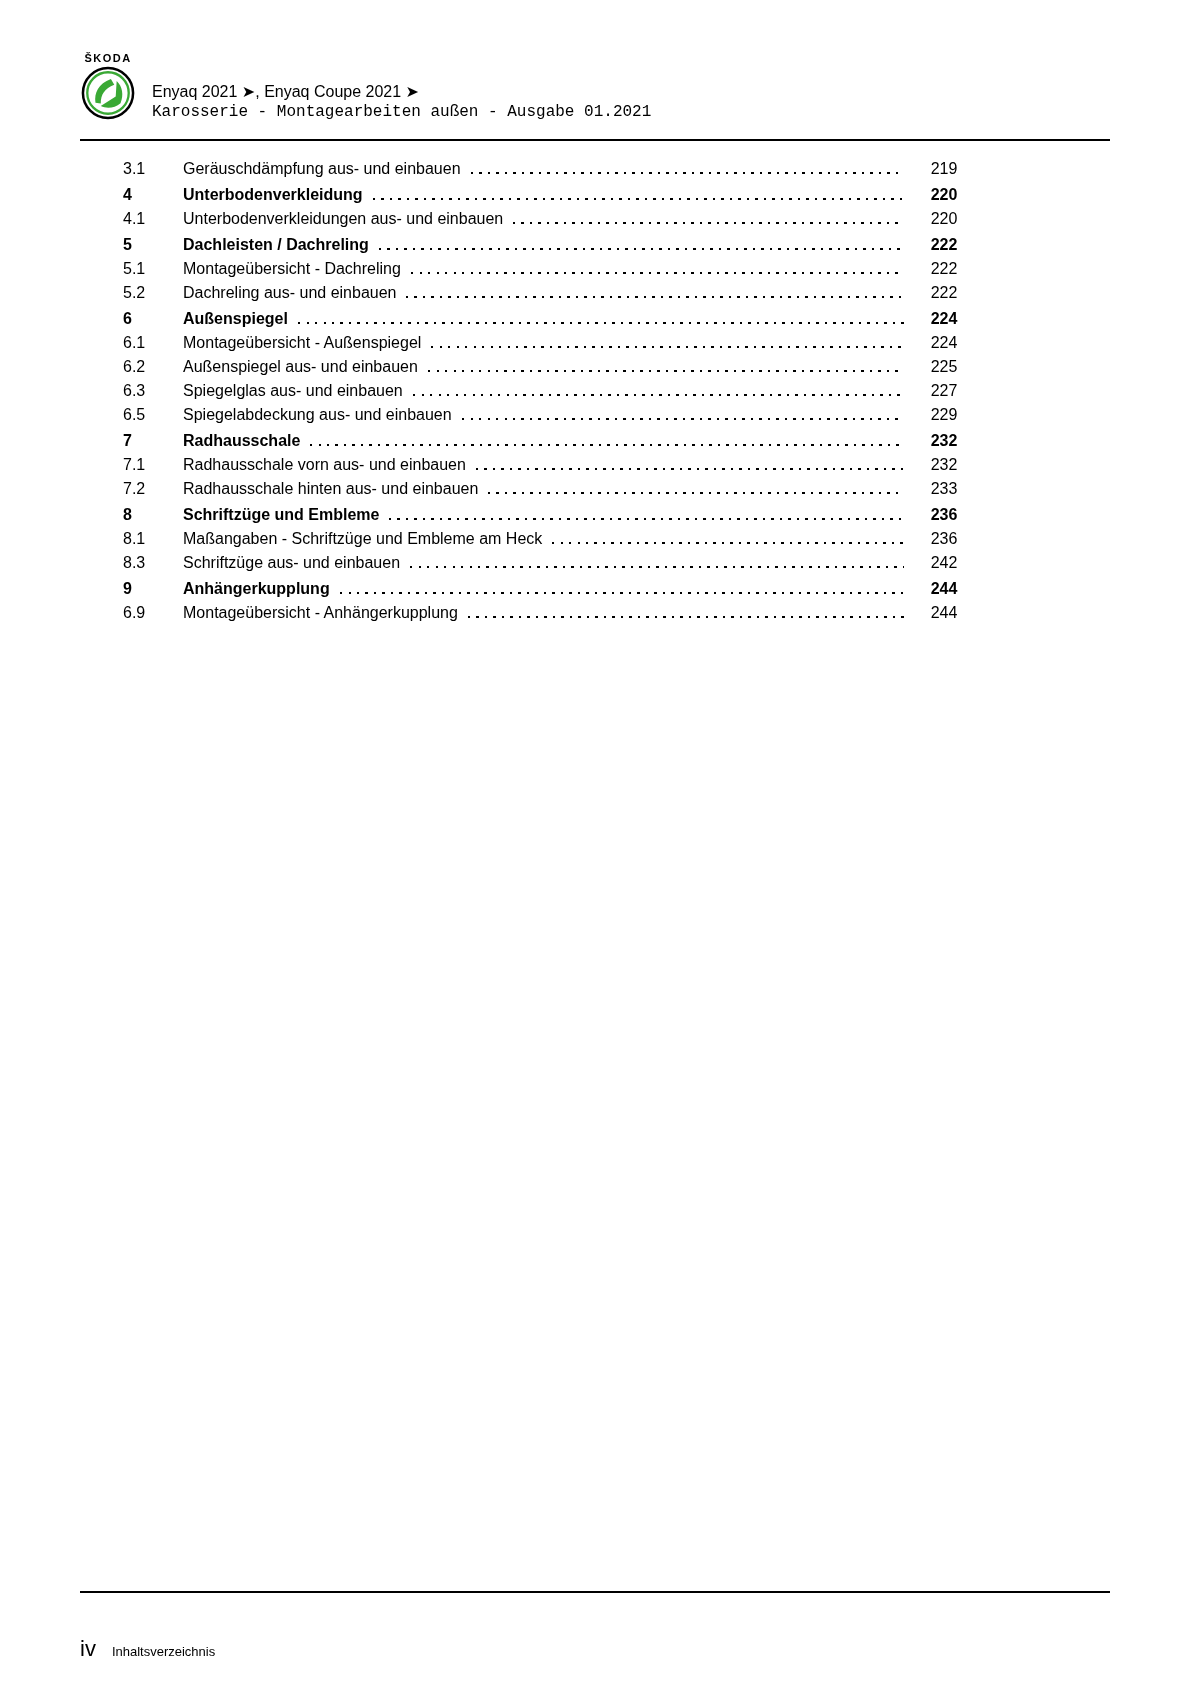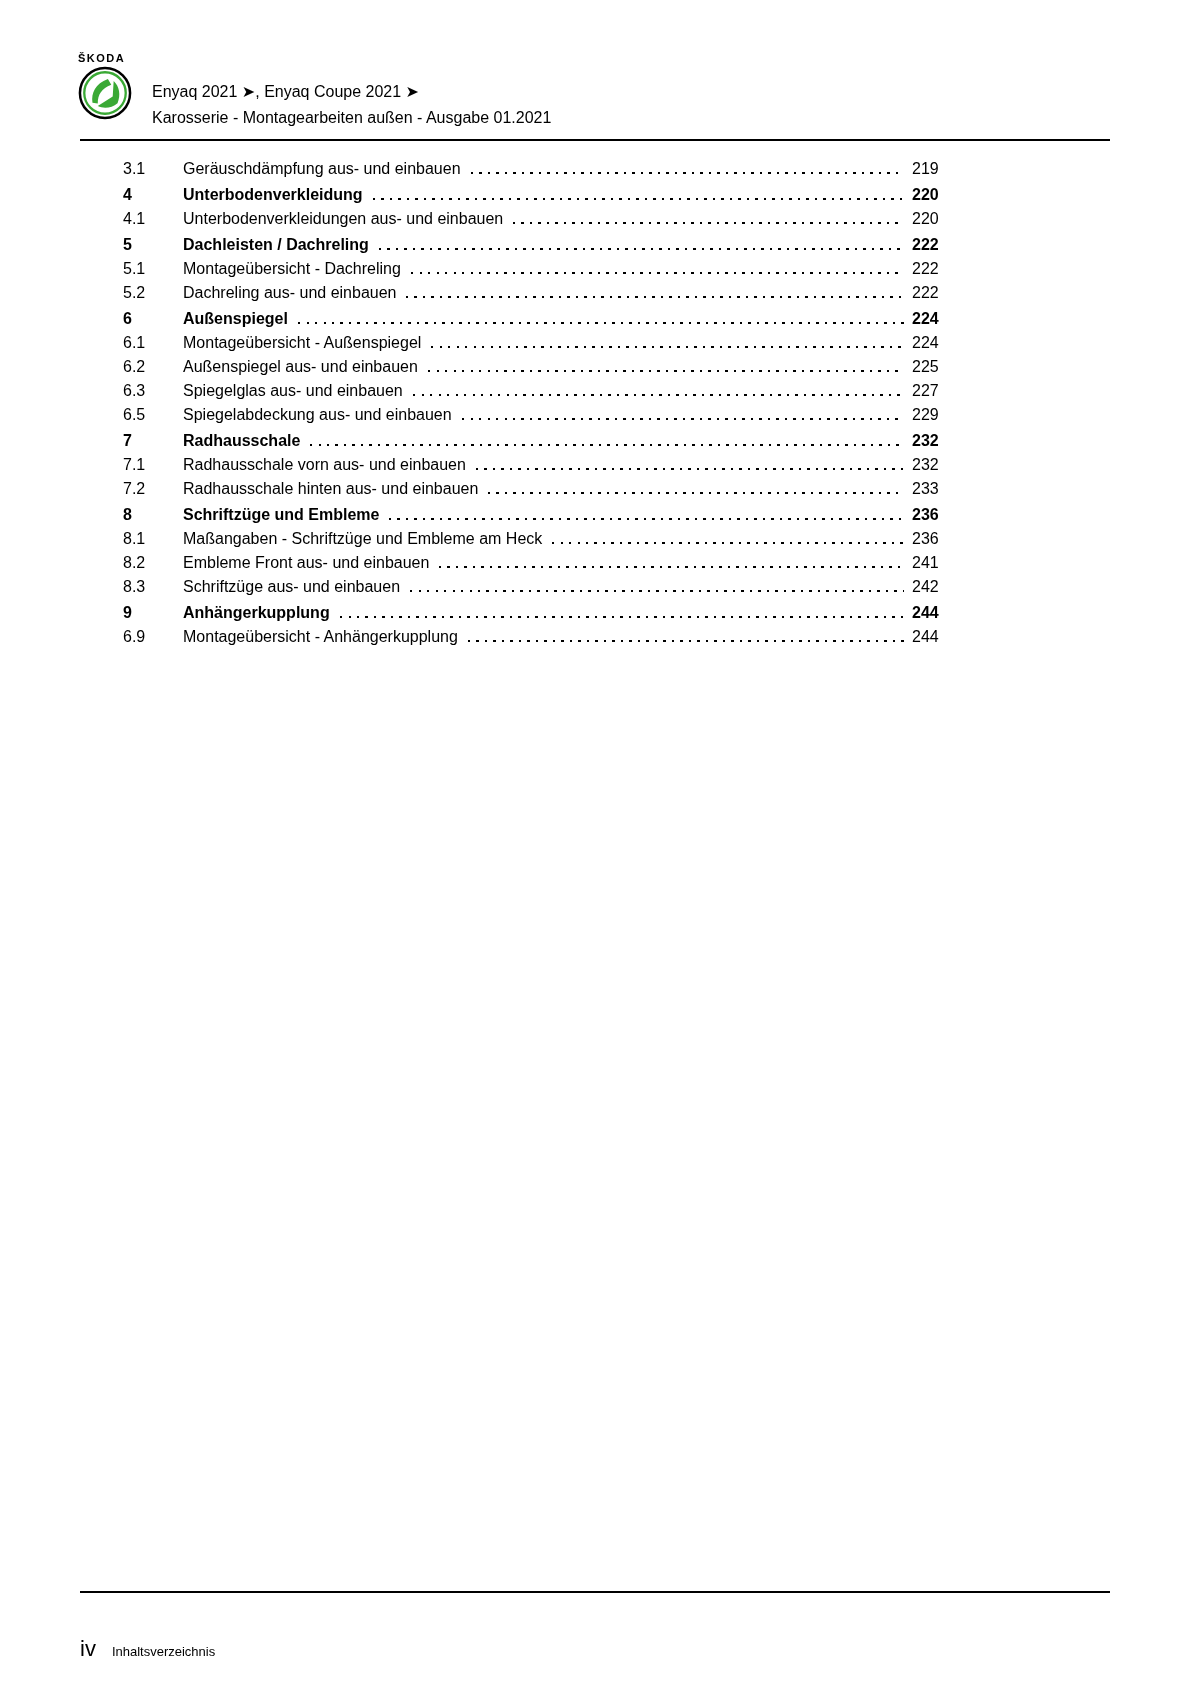--- a/index.html
+++ b/index.html
@@ -14,21 +14,21 @@
     font-family: "Liberation Sans", sans-serif;
     overflow: hidden;
   }
 
   
   .logo-block {
     position: absolute;
     left: 78px;
     top: 52px;
     width: 60px;
-    text-align: left;
+    text-align: center;
   }
   .brand-name {
     font-size: 11px;
     font-weight: bold;
     letter-spacing: 1.5px;
   }
   .logo-svg {
     width: 54px;
     height: 54px;
     margin-top: 2px;
@@ -40,22 +40,23 @@
     top: 82px;
   }
   .header-title {
     font-size: 16px;
     line-height: 20px;
     white-space: nowrap;
   }
   .header-subtitle {
     font-size: 16px;
     line-height: 20px;
-    margin-top: 6px;
+    margin-top: 0;
     white-space: nowrap;
+    font-family: Liberation Mono, monospace;
   }
   .header-rule {
     position: absolute;
     left: 80px;
     top: 139px;
     width: 1030px;
     height: 2px;
     background: #000;
   }
 
@@ -89,21 +90,21 @@
     height: 2px;
     align-self: flex-start;
     margin: 15px 8px 0 10px;
     background: repeating-linear-gradient(to right,
       #000 0, #000 2.2px,
       transparent 2.2px, transparent 8.5px);
   }
   .toc-page {
     width: 64px;
     flex-shrink: 0;
-    text-align: left;
+    text-align: center;
   }
 
   
   .footer-rule {
     position: absolute;
     left: 80px;
     top: 1591px;
     width: 1030px;
     height: 2px;
     background: #000;
@@ -237,26 +238,20 @@
         <span class="toc-dots"></span>
         <span class="toc-page">236</span>
       </div>
       <div class="toc-row level-2">
         <span class="toc-num">8.1</span>
         <span class="toc-label">Maßangaben - Schriftzüge und Embleme am Heck</span>
         <span class="toc-dots"></span>
         <span class="toc-page">236</span>
       </div>
       <div class="toc-row level-2">
-        <span class="toc-num">8.2</span>
-        <span class="toc-label">Embleme Front aus- und einbauen</span>
-        <span class="toc-dots"></span>
-        <span class="toc-page">241</span>
-      </div>
-      <div class="toc-row level-2">
         <span class="toc-num">8.3</span>
         <span class="toc-label">Schriftzüge aus- und einbauen</span>
         <span class="toc-dots"></span>
         <span class="toc-page">242</span>
       </div>
       <div class="toc-row level-1">
         <span class="toc-num">9</span>
         <span class="toc-label">Anhängerkupplung</span>
         <span class="toc-dots"></span>
         <span class="toc-page">244</span>

